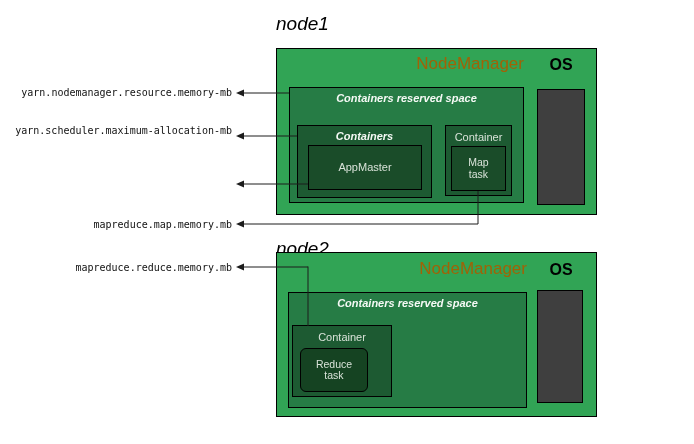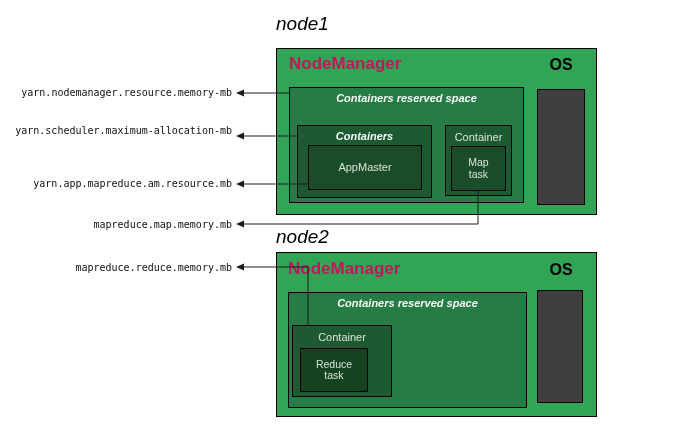--- a/index.html
+++ b/index.html
@@ -13,29 +13,29 @@
   }
   .box { position: absolute; box-sizing: border-box; border: 1px solid #000; }
   .node-box { background: var(--node-green); }
   .reserved-box { background: var(--reserved-green); }
   .group-box { background: var(--container-green); }
   .task-box {
     background: var(--task-green);
     display: flex; flex-direction: column; align-items: center; justify-content: center;
     color: #d8e2d8; font-size: 10.5px; line-height: 11.5px; text-align: center;
   }
-  .task-box.reduce { background: var(--reduce-green); }
+  .task-box.reduce { background: var(--reduce-green); border-radius: 6px; }
   .os-rect { background: var(--os-gray); }
   .node-title {
     position: absolute; text-align: left; font-style: italic;
     font-size: 19px; color: #000; white-space: nowrap;
   }
   .nm-title {
-    position: absolute; text-align: left; font-weight: bold;
-    font-size: 17px; color: #be185d; white-space: nowrap;
+    position: absolute; text-align: right; font-weight: normal;
+    font-size: 17px; color: #a16207; white-space: nowrap;
   }
   .os-title {
     position: absolute; text-align: center; font-weight: bold;
     font-size: 16px; color: #000;
   }
   .inner-label {
     text-align: center; font-size: 11px; color: #d8e2d8; padding-top: 5px;
   }
   .inner-label.bold { font-weight: bold; color: #f5f9f5; padding-top: 4px; font-style: italic; }
   .cfg {
@@ -49,21 +49,20 @@
   .conn line { stroke: var(--line, #1c1c1c); stroke-width: 1; }
   .conn polygon { fill: var(--line, #1c1c1c); }
 </style>
 </head>
 <body>
 
 <div class="stage">
 
   <div class="cfg" style="top:125px">yarn.scheduler.maximum-allocation-mb</div>
   <div class="cfg" style="top:87px">yarn.nodemanager.resource.memory-mb</div>
-  <div class="cfg" style="top:178px">yarn.app.mapreduce.am.resource.mb</div>
   <div class="cfg" style="top:219px">mapreduce.map.memory.mb</div>
   <div class="cfg" style="top:262px">mapreduce.reduce.memory.mb</div>
 
   <div class="node-title" style="left:276px;top:13px;width:321px">node1</div>
 
   <div class="box node-box" style="left:276px;top:48px;width:321px;height:167px"></div>
 
   <div class="nm-title" style="left:289px;top:54px;width:235px">NodeManager</div>
   <div class="os-title" style="left:535px;top:56px;width:52px">OS</div>
 
@@ -83,21 +82,21 @@
 
   <div class="box group-box" style="left:445px;top:125px;width:67px;height:71px">
     <div class="inner-label">Container</div>
   </div>
 
   <div class="box task-box" style="left:451px;top:146px;width:55px;height:45px">
     <span>Map</span>
     <span>task</span>
   </div>
 
-  <div class="node-title" style="left:276px;top:226px;width:321px">node2</div>
+  <div class="node-title" style="left:276px;top:238px;width:321px">node2</div>
 
   <div class="box node-box" style="left:276px;top:252px;width:321px;height:165px"></div>
 
   <div class="nm-title" style="left:288px;top:259px;width:239px">NodeManager</div>
   <div class="os-title" style="left:535px;top:261px;width:52px">OS</div>
 
   <div class="box os-rect" style="left:537px;top:290px;width:46px;height:113px"></div>
 
   <div class="box reserved-box" style="left:288px;top:292px;width:239px;height:116px">
     <div class="inner-label bold">Containers reserved space</div>

